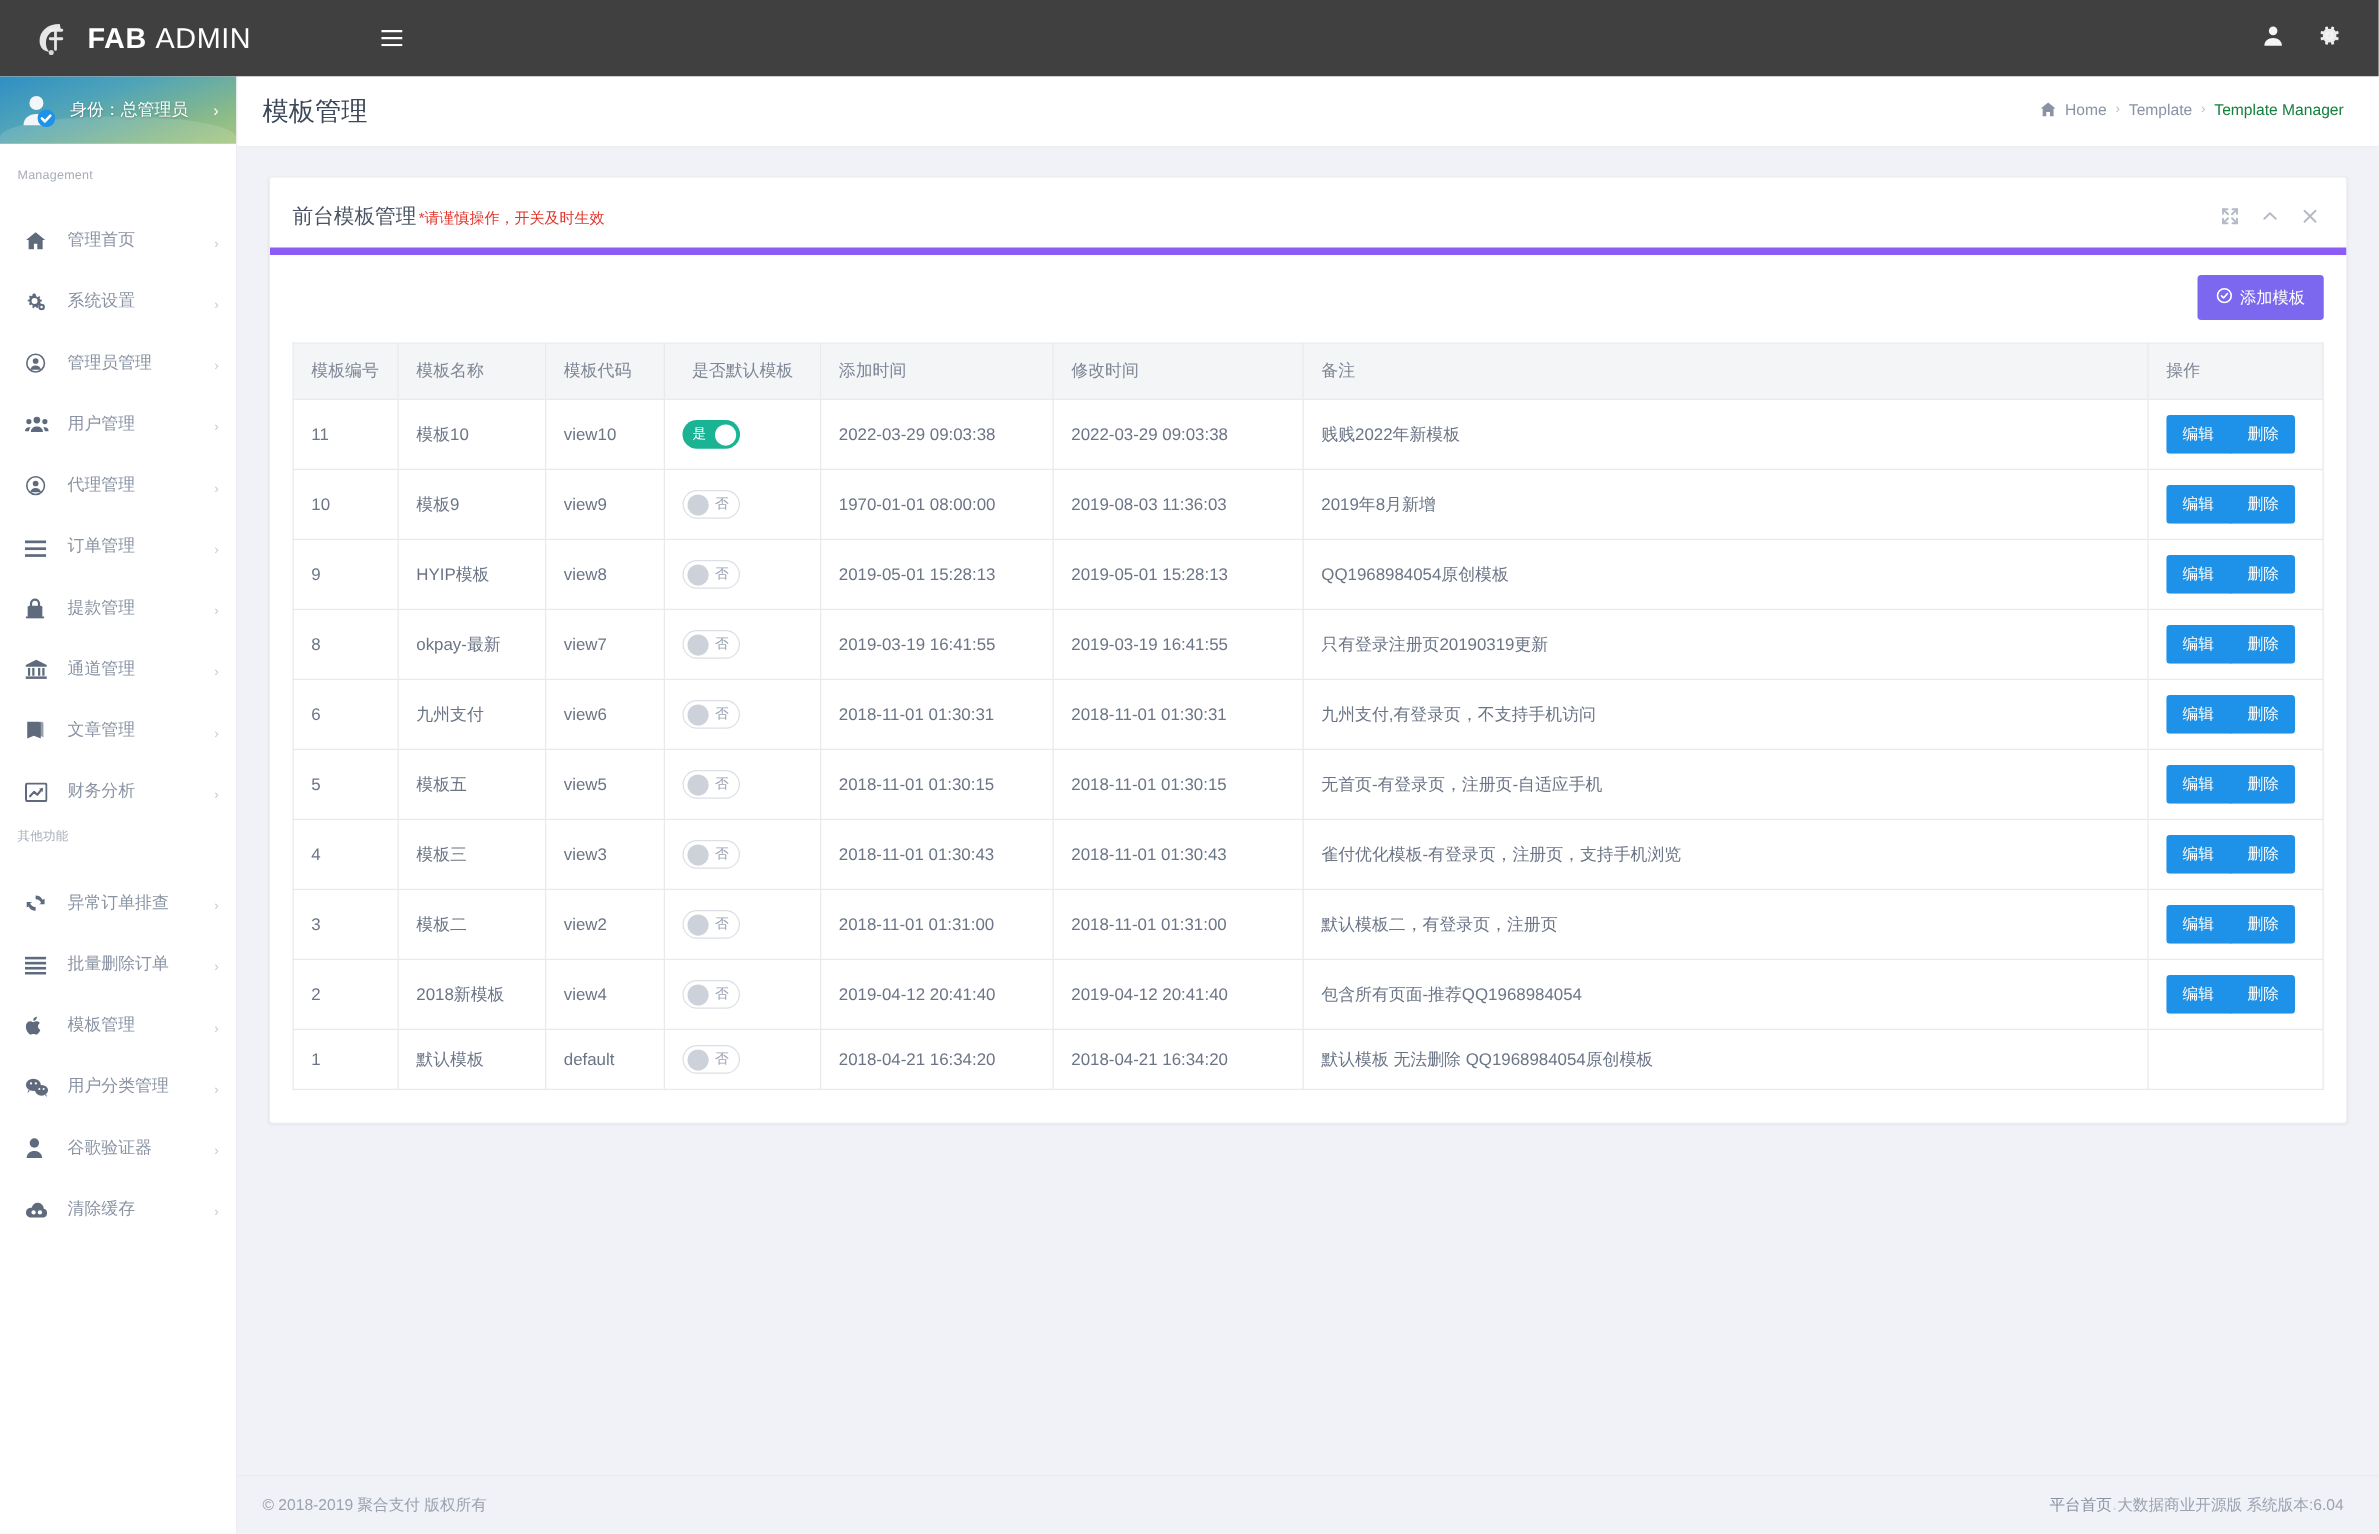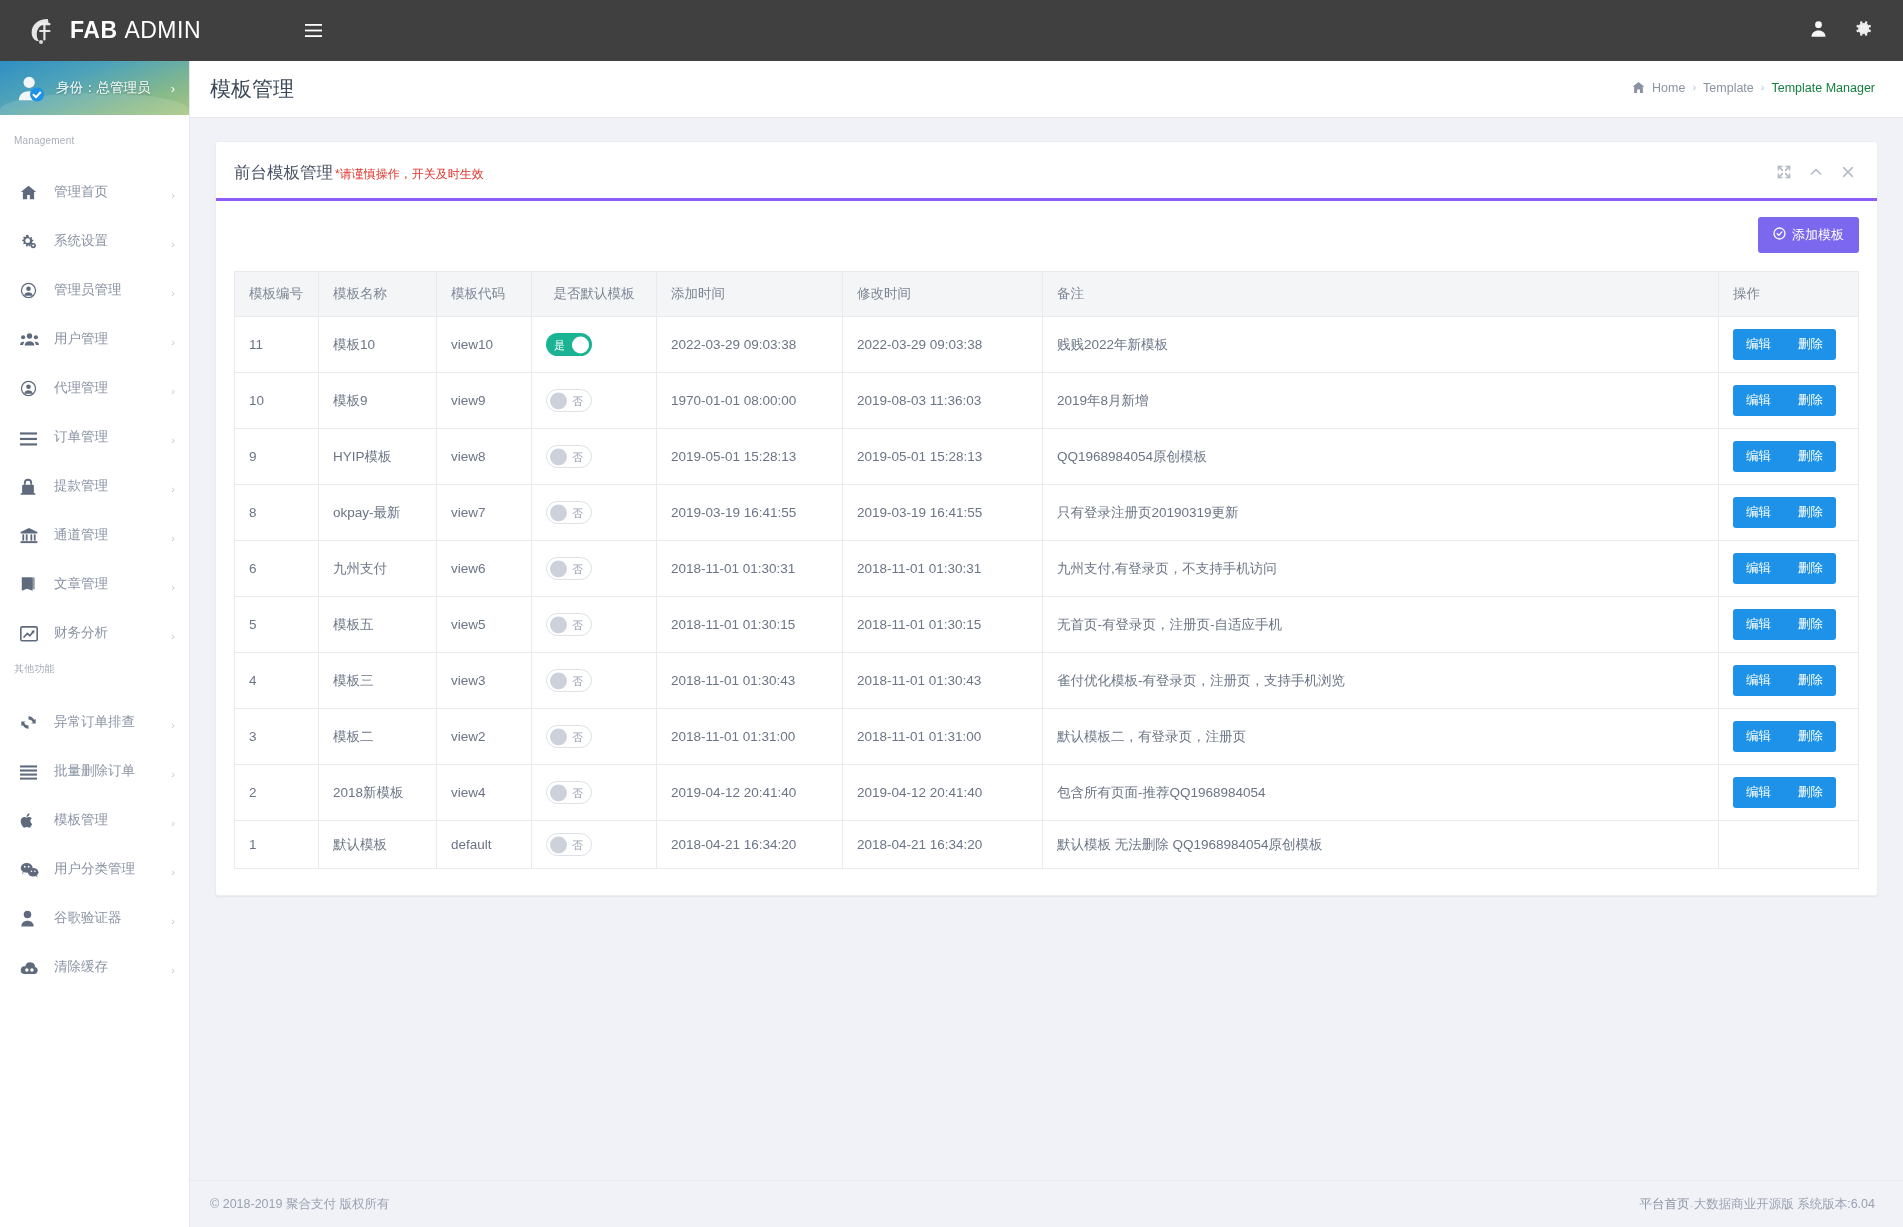--- a/index.html
+++ b/index.html
@@ -81,22 +81,22 @@
   .breadcrumb .bc-link { color:#8a93a3; cursor:pointer; }
   .breadcrumb .bc-sep { color:#b9c0cb; font-size:11px; }
   .breadcrumb .bc-cur { color:#15803d; }
 
   .body-area { padding:23px 25px 0 25px; height:1052px; }
   .card {
     background:#fff; border-radius:3px; box-shadow:0 1px 2px rgba(0,0,0,.06);
     border:1px solid #eceef2;
   }
   .card-head {
-    display:flex; align-items:center; padding:20px 22px 14px 18px;
-    border-bottom:3px solid #8b5cf6;
+    display:flex; align-items:flex-end; padding:20px 22px 14px 18px;
+    border-bottom:6px solid #8b5cf6;
   }
   .card-title { font-size:16.5px; color:#4a5364; }
   .card-sub { font-size:12px; color:#e2342b; margin-left:2px; }
   .card-tools { margin-left:auto; display:flex; align-items:center; gap:18px; color:#b3bac6; }
   .card-tools span { cursor:pointer; line-height:1; }
 
   .card-body { padding:16px 18px 26px 18px; }
   .toolbar { display:flex; justify-content:flex-end; padding:0 0 18px 0; }
   .btn-add {
     background:#7b68ee; color:#fff; border:none; border-radius:3px;

